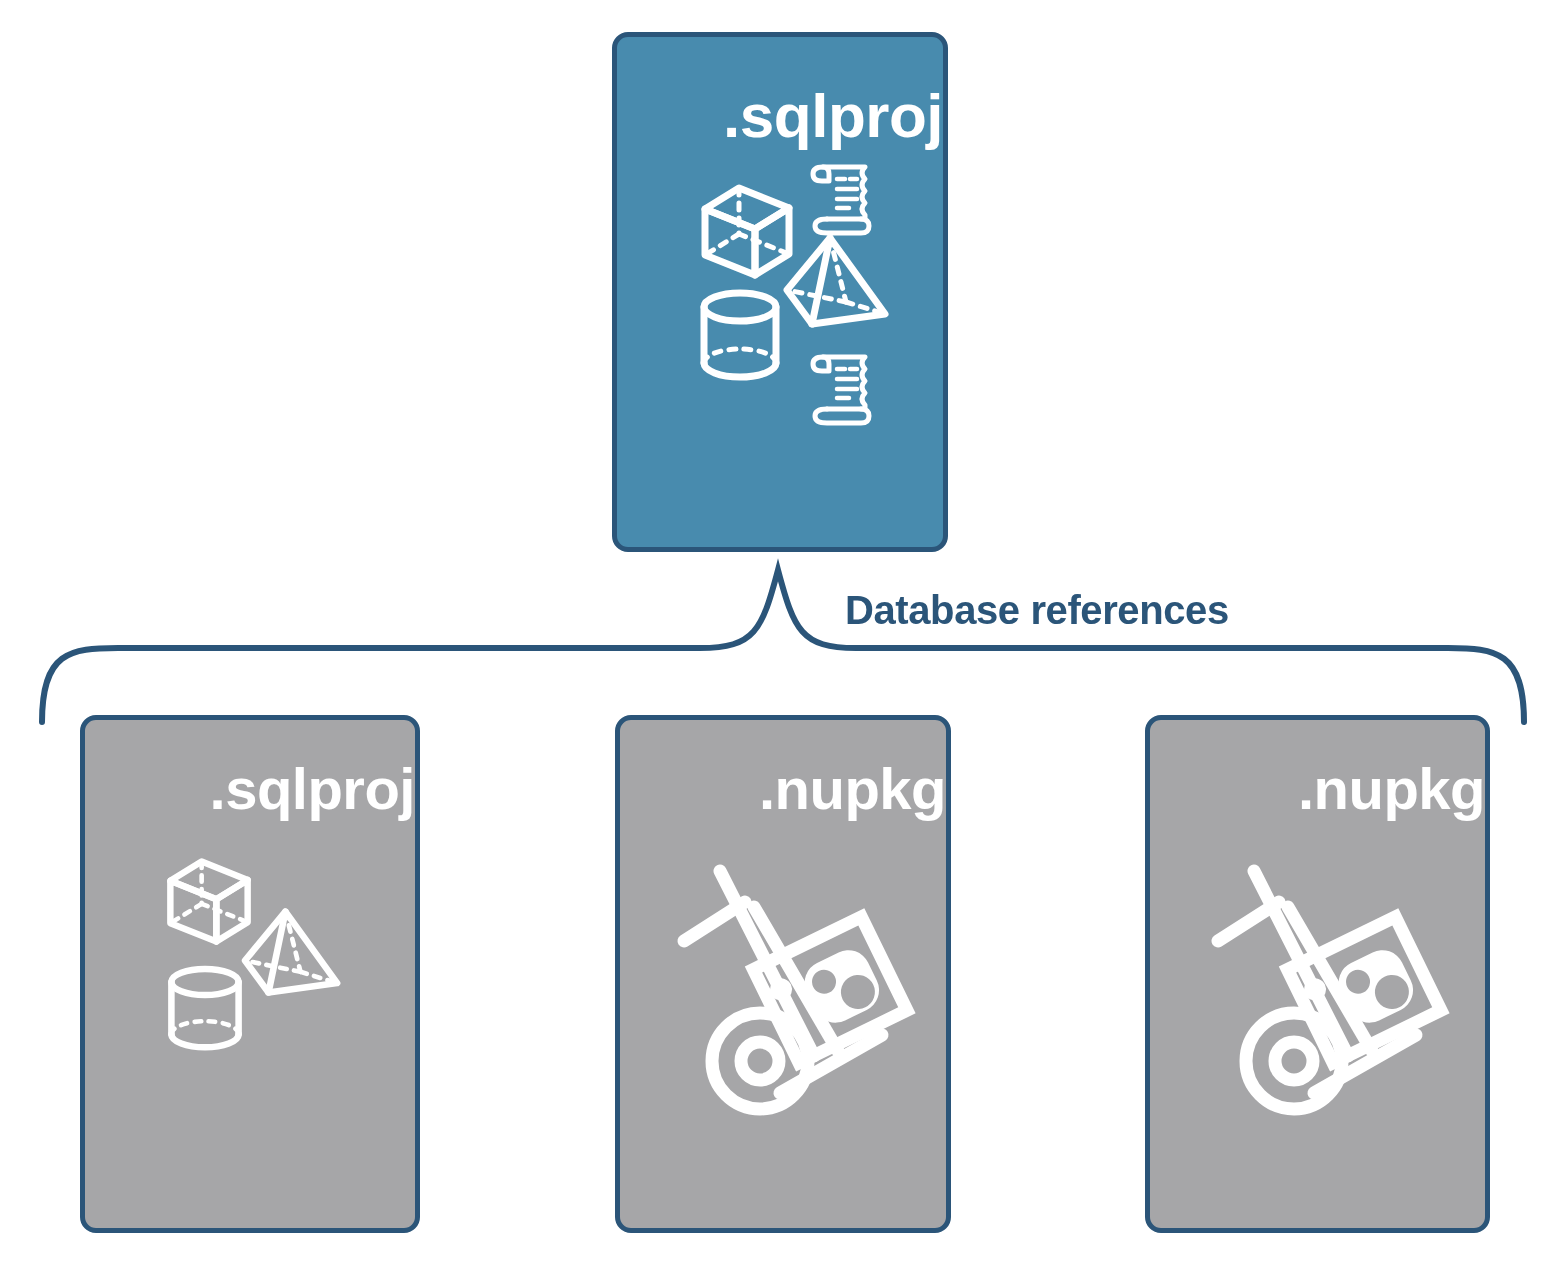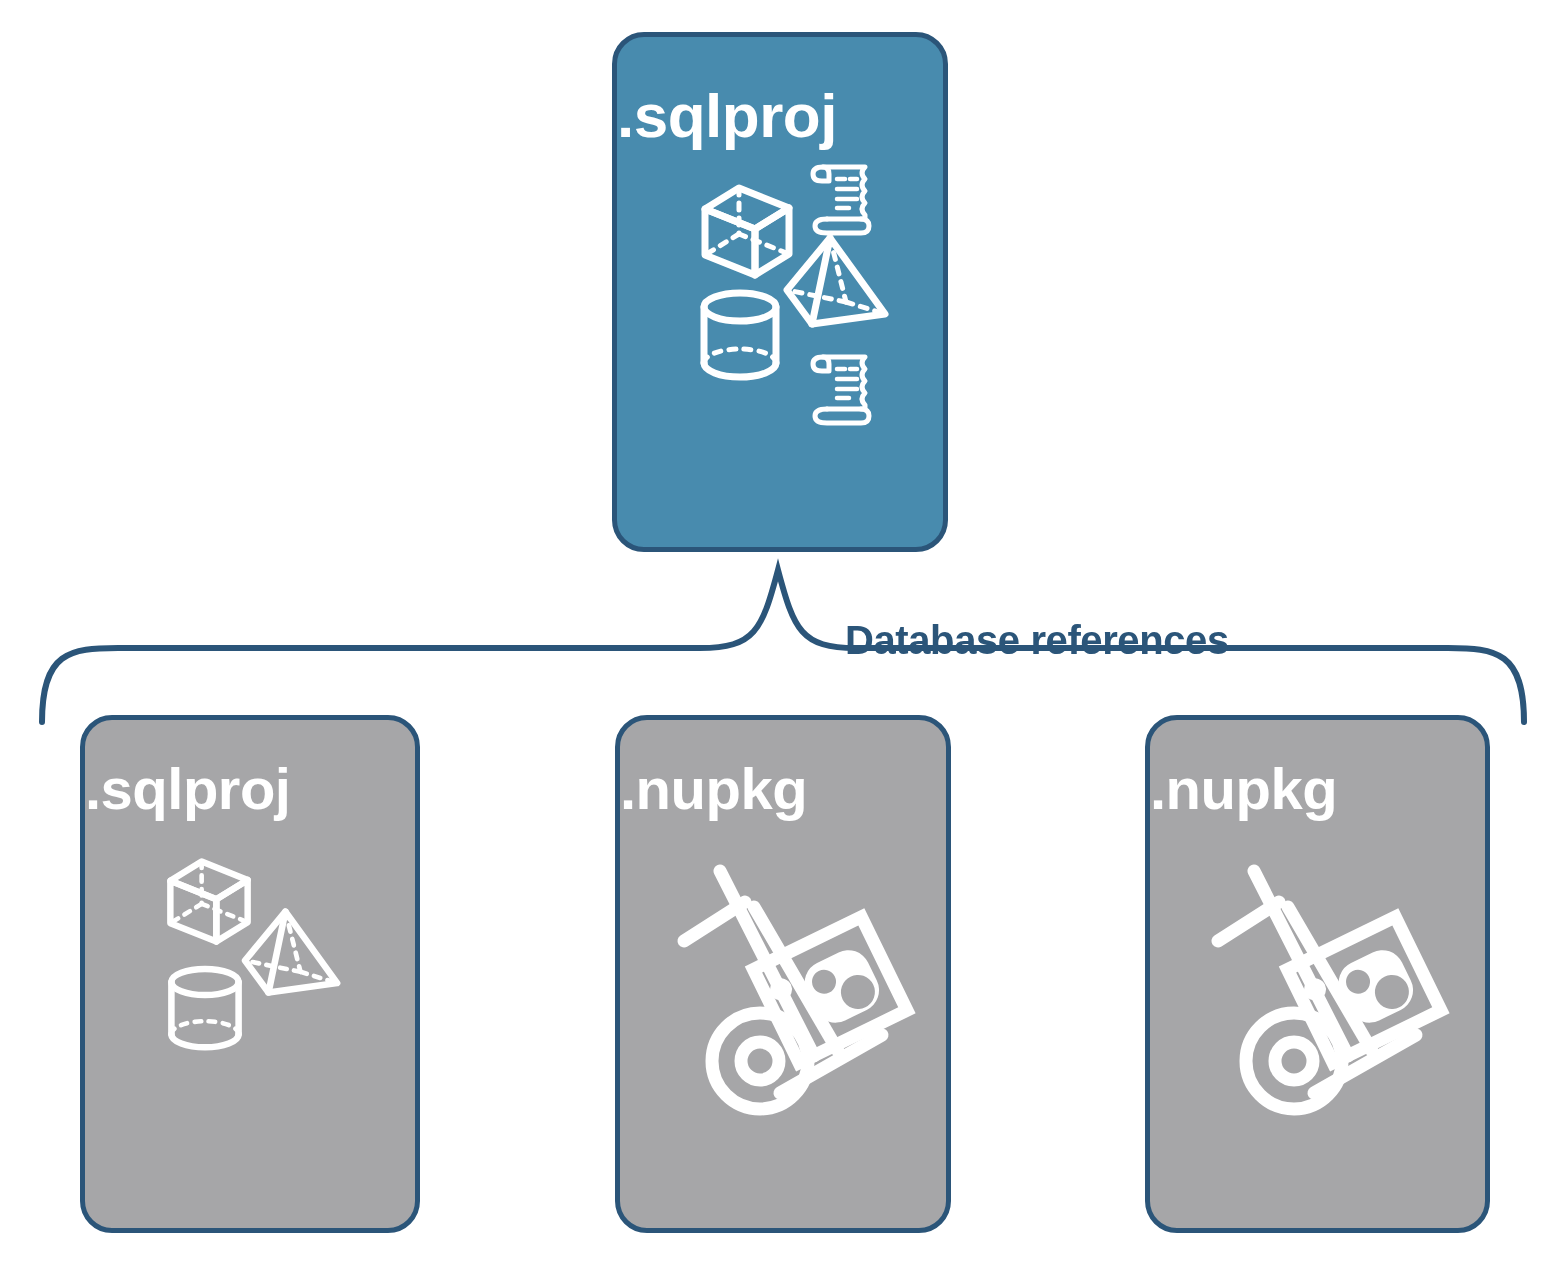--- a/index.html
+++ b/index.html
@@ -7,24 +7,24 @@
   body{
     font-family:"Liberation Sans","DejaVu Sans",sans-serif;
     width:1566px;height:1274px;overflow:hidden;position:relative;
   }
   #stage{position:relative;width:1566px;height:1274px;background:#fff;}
 
   .node{
     position:absolute;
     box-sizing:border-box;
     border:5px solid #2B5579;
-    border-radius:32px;
+    border-radius:16px;
     display:flex;
     flex-direction:column;
-    align-items:flex-start;
+    align-items:flex-end;
   }
   .node.primary{background:#488BAE;}
   .node.secondary{background:#A6A6A8;}
 
   .node-label{
     color:#ffffff;
     font-weight:bold;
     letter-spacing:-0.5px;
     white-space:nowrap;
     user-select:none;
@@ -40,21 +40,20 @@
 
   #brace-label{
     position:absolute;
     left:845px;top:588px;
     color:#2B5579;
     font-size:40px;
     font-weight:bold;
     letter-spacing:-0.4px;
     white-space:nowrap;
     user-select:none;
-    margin-top:30px;
   }
 </style>
 </head>
 <body>
 
 <div id="stage">
 
   <div class="node primary" id="node-root" style="left:612px;top:32px;width:336px;height:520px;">
     <div class="node-label">.sqlproj</div>
     <div class="glyph-area">

